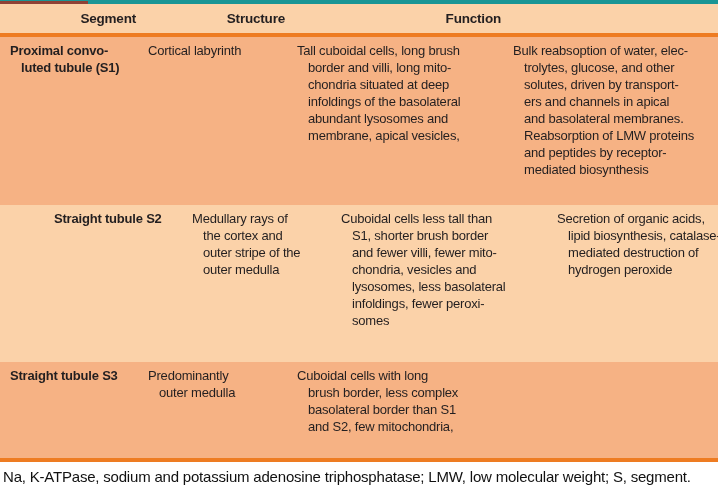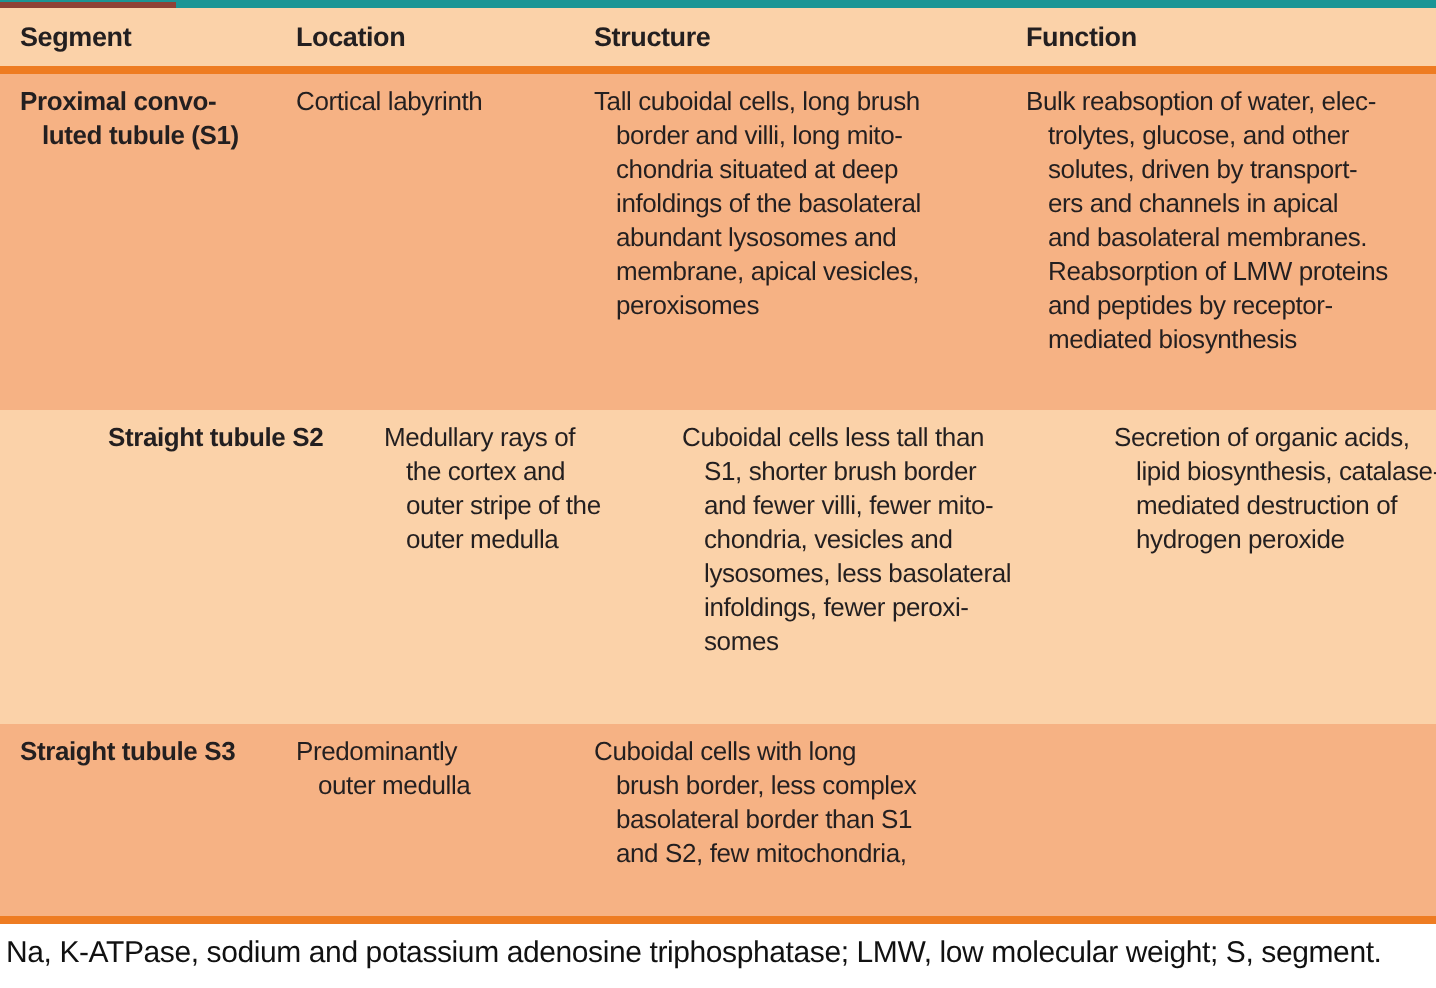--- a/index.html
+++ b/index.html
@@ -17,42 +17,41 @@
   .row-dark { background:var(--row-dark, #f6b284); }
   .row-light { background:var(--row-light, #fbd2a9); }
   .r1 { min-height:168px; }
   .r2 { min-height:157px;padding-left:44px; }
   .r3 { min-height:96px; }
   .cell {
     padding:5px 4px 0 8px; font-size:13px; line-height:17px;
     letter-spacing:-0.2px; color:var(--ink, #231f20);
   }
   .c1 { padding-left:10px; }
-  .th { font-weight:bold; padding-top:0; padding-bottom:0; font-size:13.5px; }
+  .th { font-weight:bold; padding-top:0; padding-bottom:0; font-size:13.5px;text-align:right; }
   .seg { font-weight:bold; }
   .ln { white-space:nowrap; }
   .ln-indent { padding-left:11px; }
   .footnote-area { height:28px; background:#fff; }
   .footnote {
     padding:8px 0 0 3px; font-size:15px; line-height:14px;
     letter-spacing:-0.2px; color:#111; white-space:nowrap;
   }
 </style>
 </head>
 <body>
 
 <div class="page">
 
   <div class="topbar">
     <div class="topbar-left"></div>
   </div>
 
   <div class="row header-row">
     <div class="cell c1 th">Segment</div>
-    <div class="cell th">Location</div>
     <div class="cell th">Structure</div>
     <div class="cell th">Function</div>
   </div>
 
   <div class="rule"></div>
 
   <div class="row row-dark r1">
     <div class="cell c1 seg">
         <div class="ln">Proximal convo-</div>
         <div class="ln ln-indent">luted tubule (S1)</div>
@@ -60,21 +59,20 @@
     <div class="cell">
         <div class="ln">Cortical labyrinth</div>
       </div>
     <div class="cell">
         <div class="ln">Tall cuboidal cells, long brush</div>
         <div class="ln ln-indent">border and villi, long mito-</div>
         <div class="ln ln-indent">chondria situated at deep</div>
         <div class="ln ln-indent">infoldings of the basolateral</div>
         <div class="ln ln-indent">abundant lysosomes and</div>
         <div class="ln ln-indent">membrane, apical vesicles,</div>
-        <div class="ln ln-indent">peroxisomes</div>
       </div>
     <div class="cell">
         <div class="ln">Bulk reabsoption of water, elec-</div>
         <div class="ln ln-indent">trolytes, glucose, and other</div>
         <div class="ln ln-indent">solutes, driven by transport-</div>
         <div class="ln ln-indent">ers and channels in apical</div>
         <div class="ln ln-indent">and basolateral membranes.</div>
         <div class="ln ln-indent">Reabsorption of LMW proteins</div>
         <div class="ln ln-indent">and peptides by receptor-</div>
         <div class="ln ln-indent">mediated biosynthesis</div>

